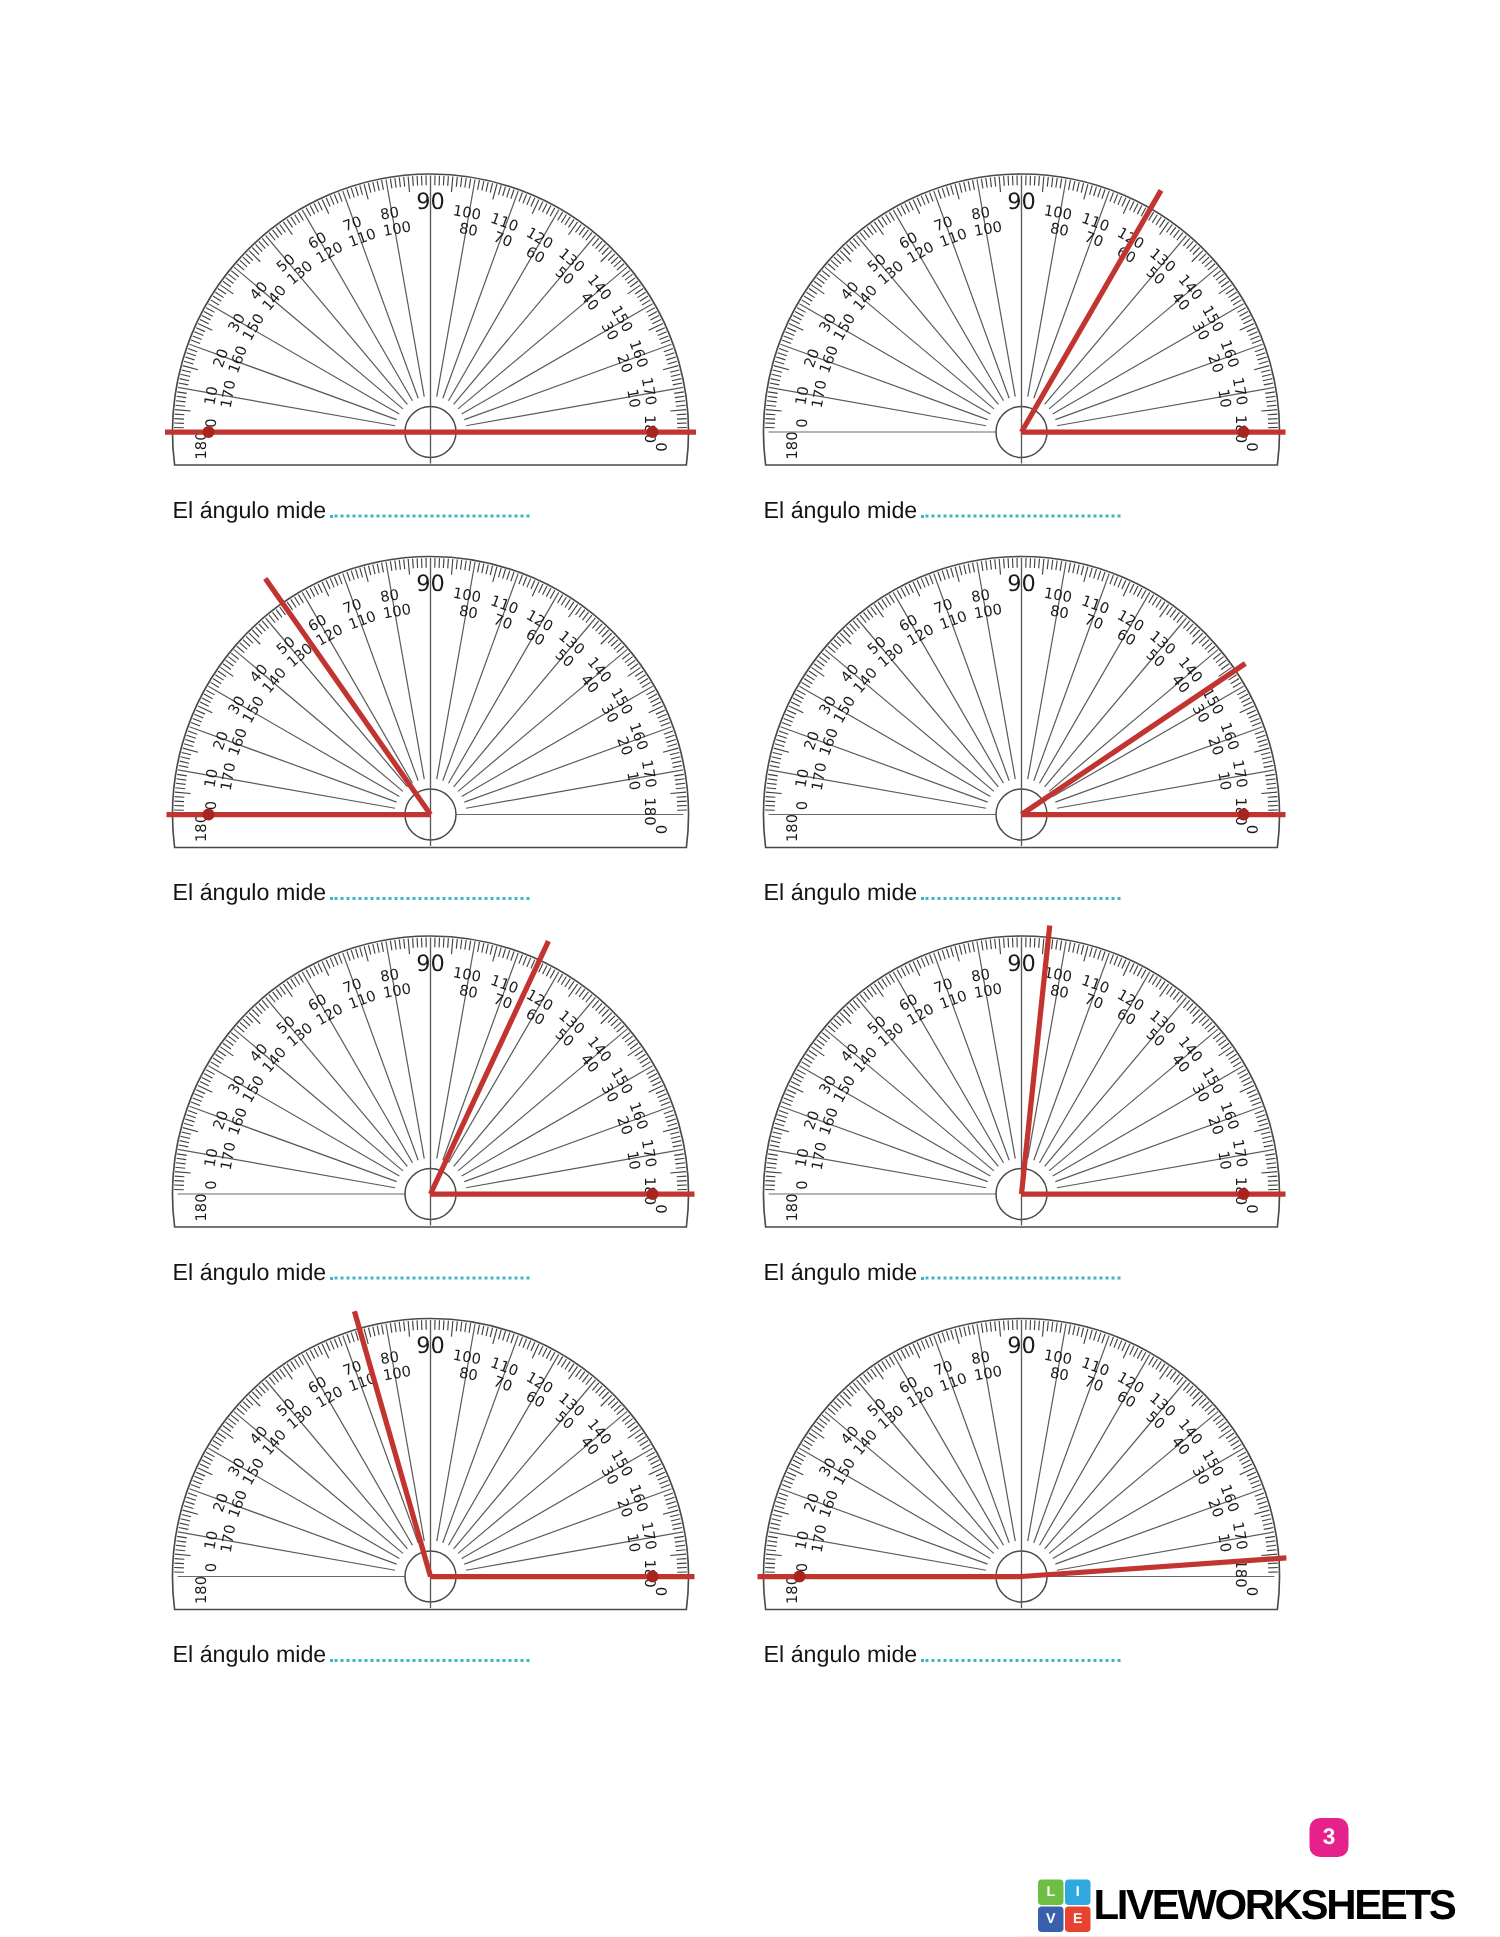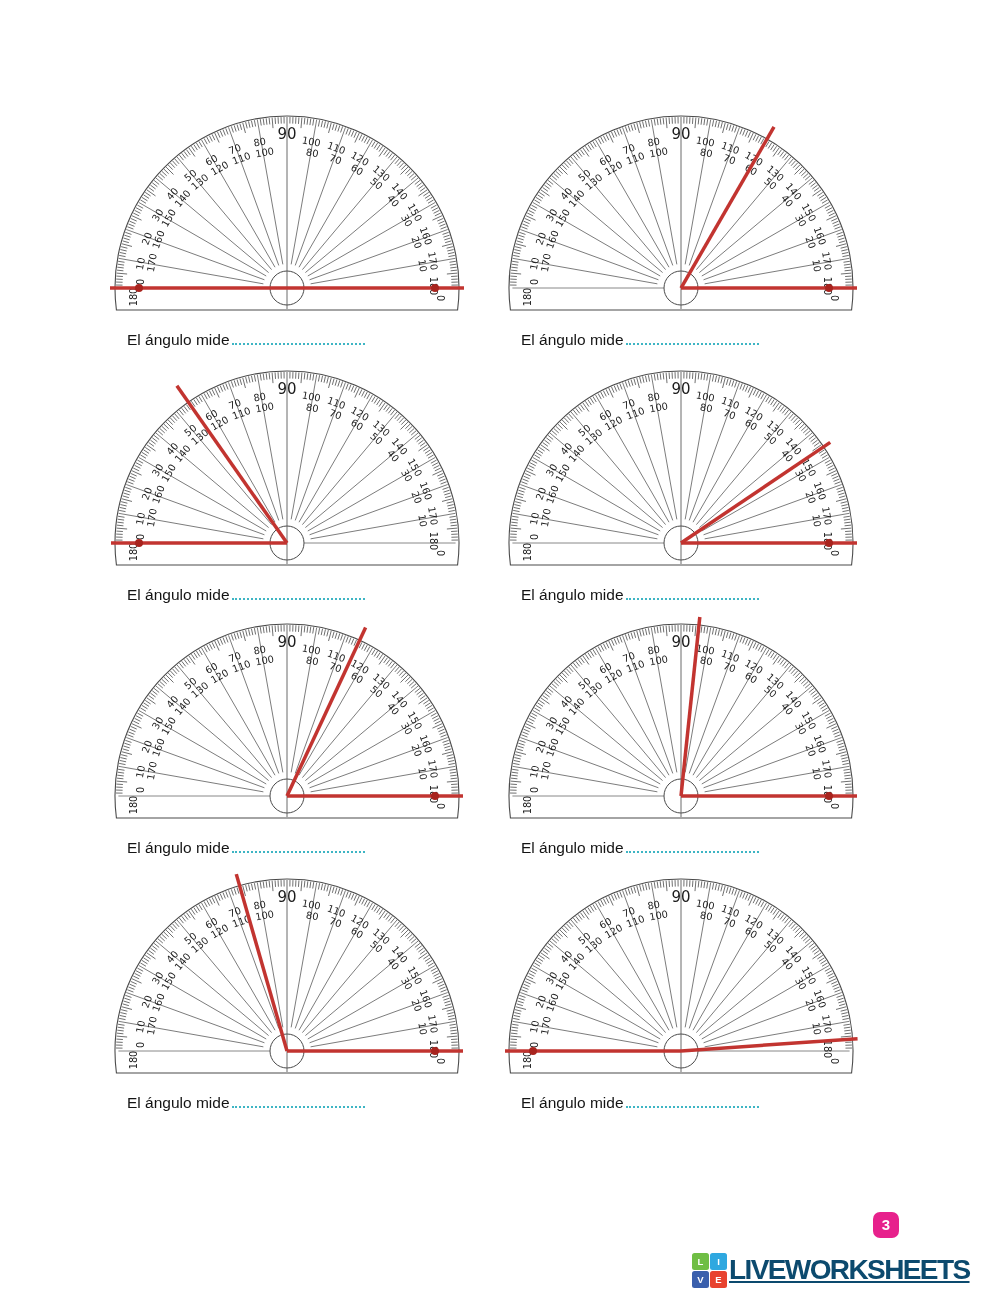--- a/index.html
+++ b/index.html
@@ -7,21 +7,21 @@
     position:relative;
     width:1000px;height:1291px;
     background:#ffffff;
     overflow:hidden;
     font-family:"Liberation Sans", sans-serif;
   }
   .exercise{position:absolute;width:395px;height:252px;}
   .exercise svg{position:absolute;left:0;top:0;}
   .caption{
     position:absolute;left:18px;top:228px;
-    font-size:15.5px;color:#141414;white-space:nowrap;margin-left:12px;
+    font-size:15.5px;color:#141414;white-space:nowrap;
   }
   .answer-line{
     display:inline-block;
     width:133px;height:13px;
     border-bottom:2.5px dotted #3EB5C4;
     margin-left:2px;
     vertical-align:baseline;
   }
   .page-badge{
     position:absolute;left:873px;top:1212px;
@@ -2279,15 +2279,15 @@
 
   <div class="page-badge" style="background: rgb(231, 33, 140);">3</div>
 
   <div class="logo">
     <div class="logo-mark">
       <span class="logo-sq" style="background: rgb(111, 190, 68);">L</span>
       <span class="logo-sq" style="background: rgb(47, 168, 224);">I</span>
       <span class="logo-sq" style="background: rgb(58, 95, 172);">V</span>
       <span class="logo-sq" style="background: rgb(232, 67, 47);">E</span>
     </div>
-    <div class="logo-text" style="color: #0c4a6e; text-decoration: underline;">LIVEWORKSHEETS</div>
+    <div class="logo-text" style="color: #000000;">LIVEWORKSHEETS</div>
   </div>
 </div>
 
 </body></html>

